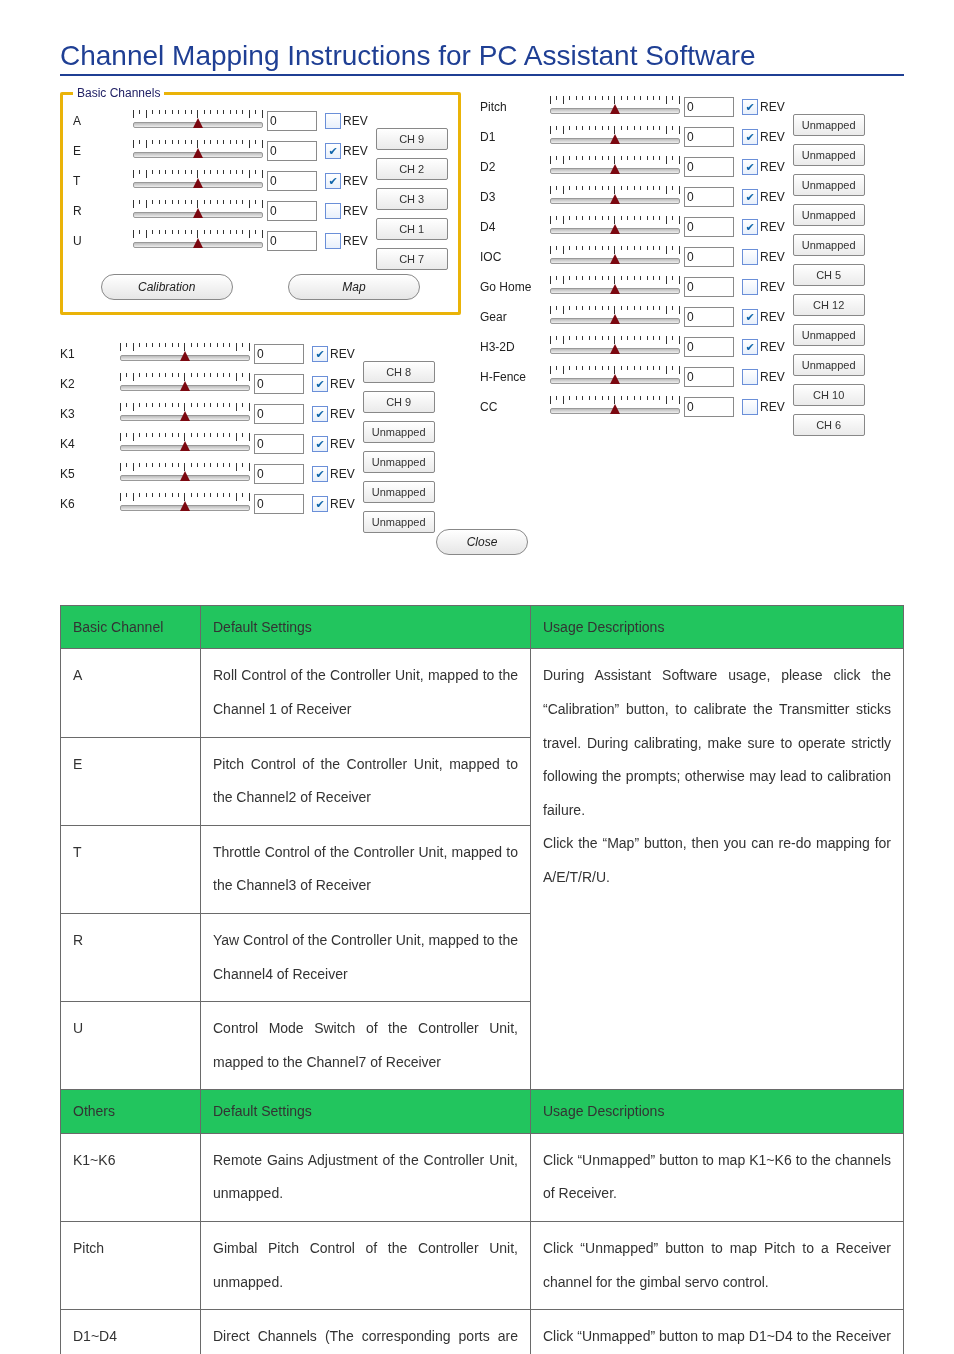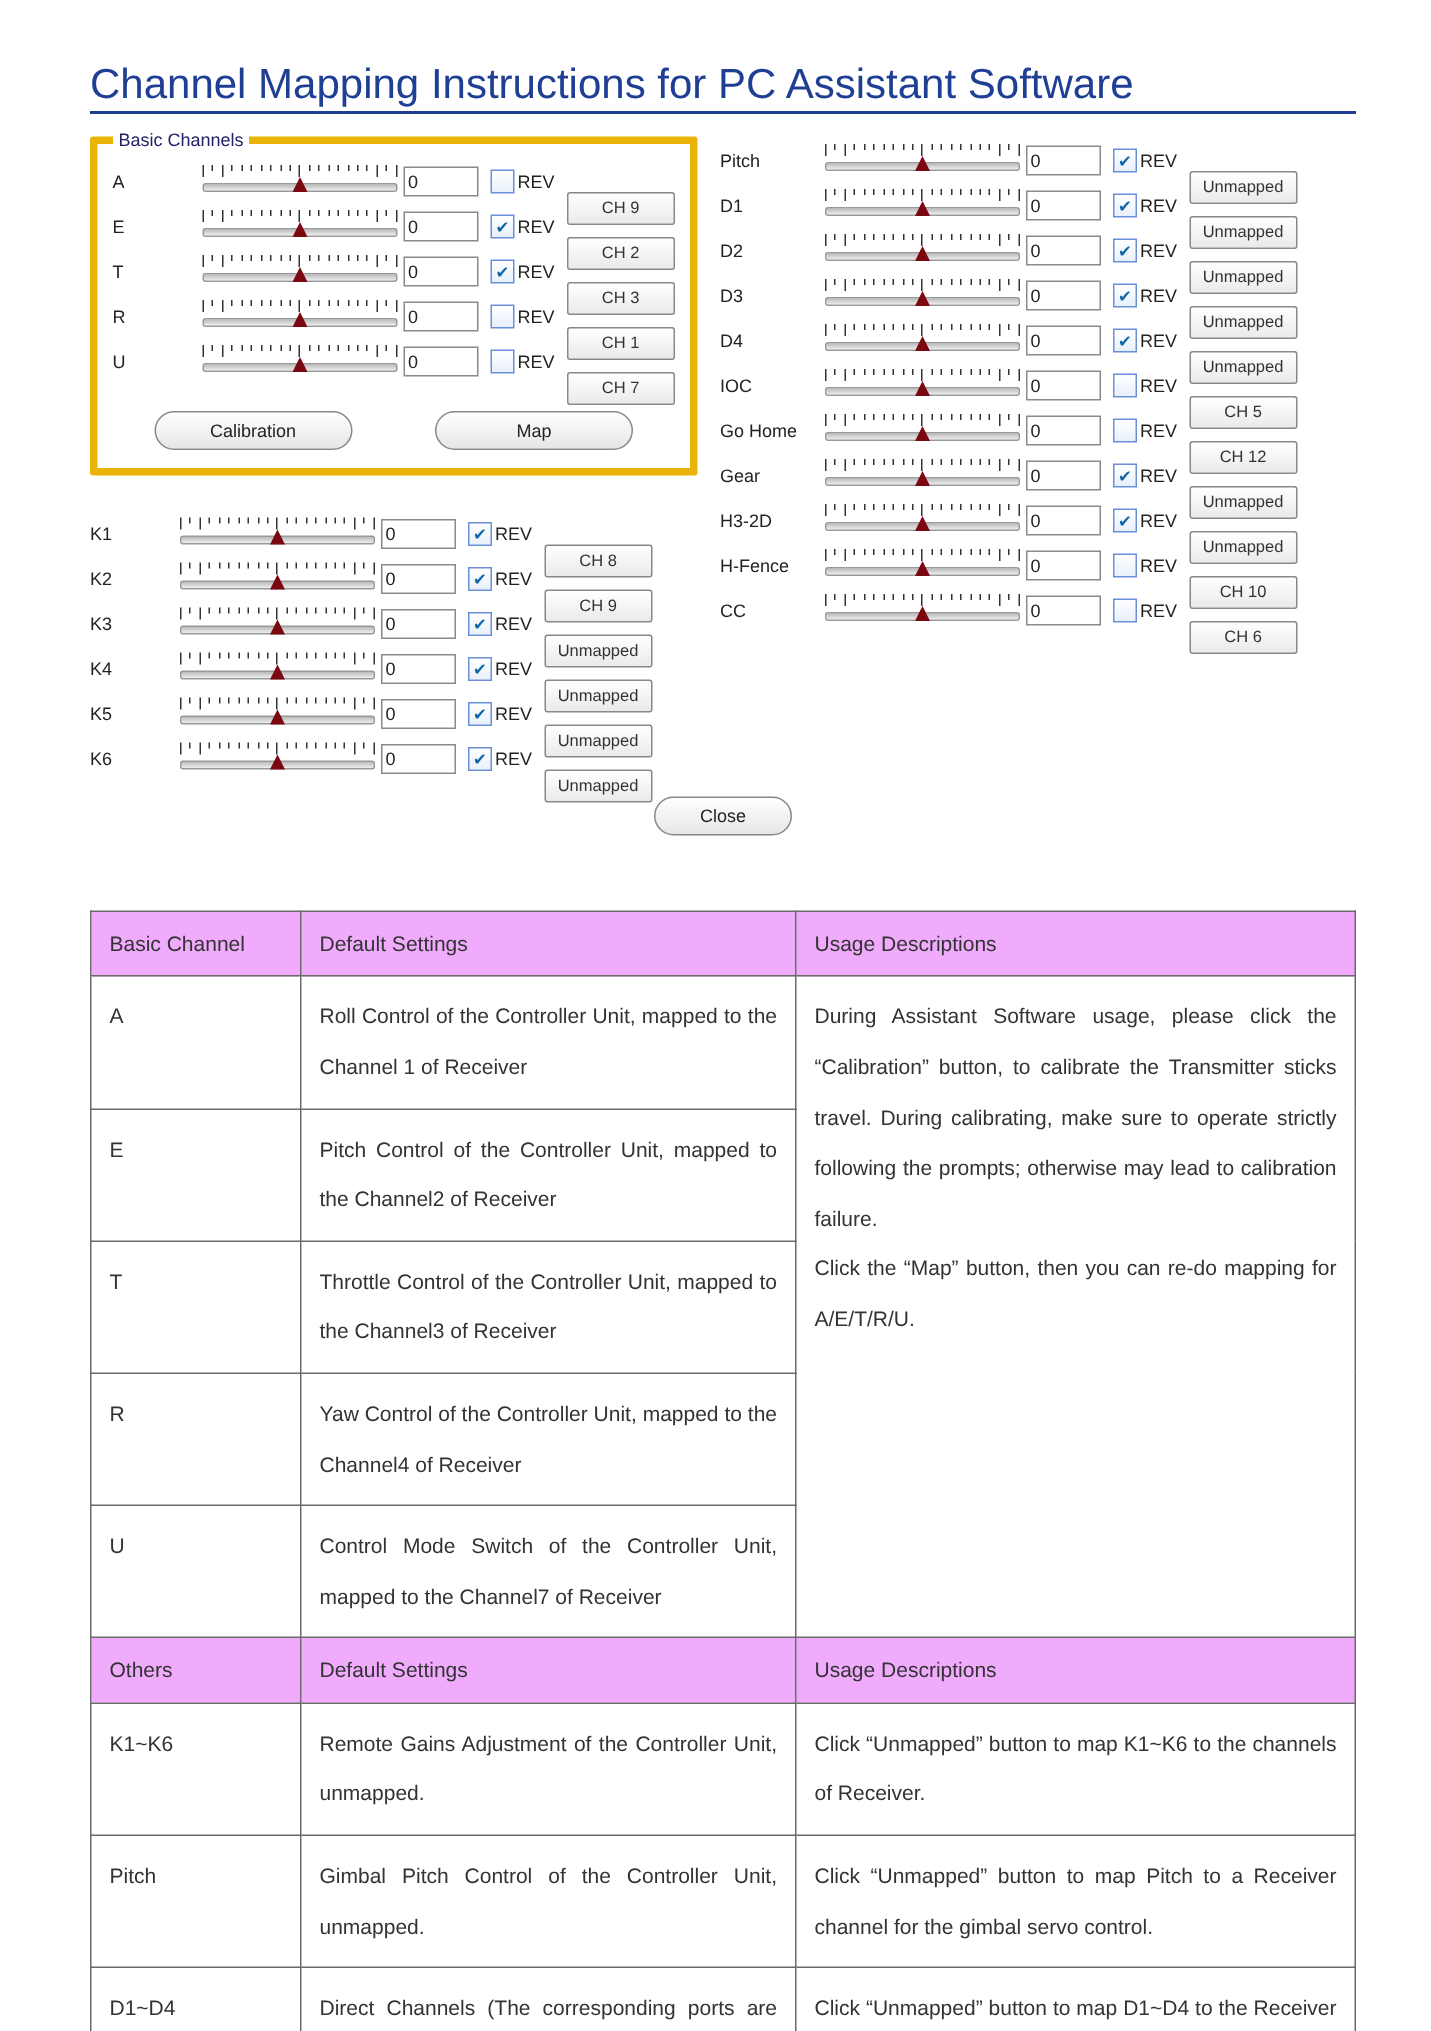--- a/index.html
+++ b/index.html
@@ -17,21 +17,21 @@
     font-weight: normal;
     color: #1f3f94;
     border-bottom: 2px solid #1f3f94;
     padding-bottom: 2px;
     margin: 0 0 10px 0;
   }
   .panel-wrap { display: flex; gap: 20px; }
   .left-col { width: 400px; }
   .right-col { width: 410px; }
   fieldset.basic {
-    border: 5px solid #eab308;
+    border: 3px solid #eab308;
     border-radius: 2px;
     padding: 6px 10px 12px 10px;
     margin: 0;
   }
   fieldset.basic legend { font-size: 12px; color: #226; padding: 0 4px; font-family: Tahoma, Arial; }
   .row { display: flex; align-items: center; height: 30px; }
   .lab { width: 60px; font-size: 12px; color: #222; }
   .right-col .lab { width: 70px; }
   .slider-box { width: 130px; height: 22px; margin-right: 4px; position: relative; }
   .ticks { position: absolute; top: 0; left: 0; right: 0; height: 10px; display: flex; justify-content: space-between; }
@@ -57,33 +57,33 @@
     border: 1px solid #888; border-radius: 2px;
     background: linear-gradient(#fff,#eaeaea);
     font-size: 11px; display: flex; align-items: center; justify-content: center;
     color: #333;
     margin-top: 36px;
   }
   .btn-row { display: flex; justify-content: space-around; margin-top: 18px; }
   .btn {
     width: 130px; height: 24px; border: 1px solid #888; border-radius: 13px;
     background: linear-gradient(#fff,#e6e6e6); font-size: 12px;
-    display: flex; align-items: center; justify-content: center;
+    display: flex; align-items: center; justify-content: center; font-style: italic;
   }
   .close-row { display: flex; justify-content: center; margin-top: 10px; }
   .close-btn { width: 90px; }
 
   table.doc {
     border-collapse: collapse; width: 100%; margin-top: 50px;
     font-family: "Trebuchet MS", Arial, sans-serif; font-size: 14px; color: #333;
   }
   table.doc td {
     border: 1px solid #6a6a6a; padding: 10px 12px; line-height: 2.4; vertical-align: top;
   }
-  table.doc td.hdr { background: #f0abfc; line-height: 1.6; margin-top: 44px; }
+  table.doc td.hdr { background: #22c55e; line-height: 1.6; margin-top: 44px; }
   .justify { text-align: justify; }
 </style>
 </head>
 <body>
 
 <h2 class="title">Channel Mapping Instructions for PC Assistant Software</h2>
 
 <div class="panel-wrap">
   <div class="left-col">
     <fieldset class="basic">

